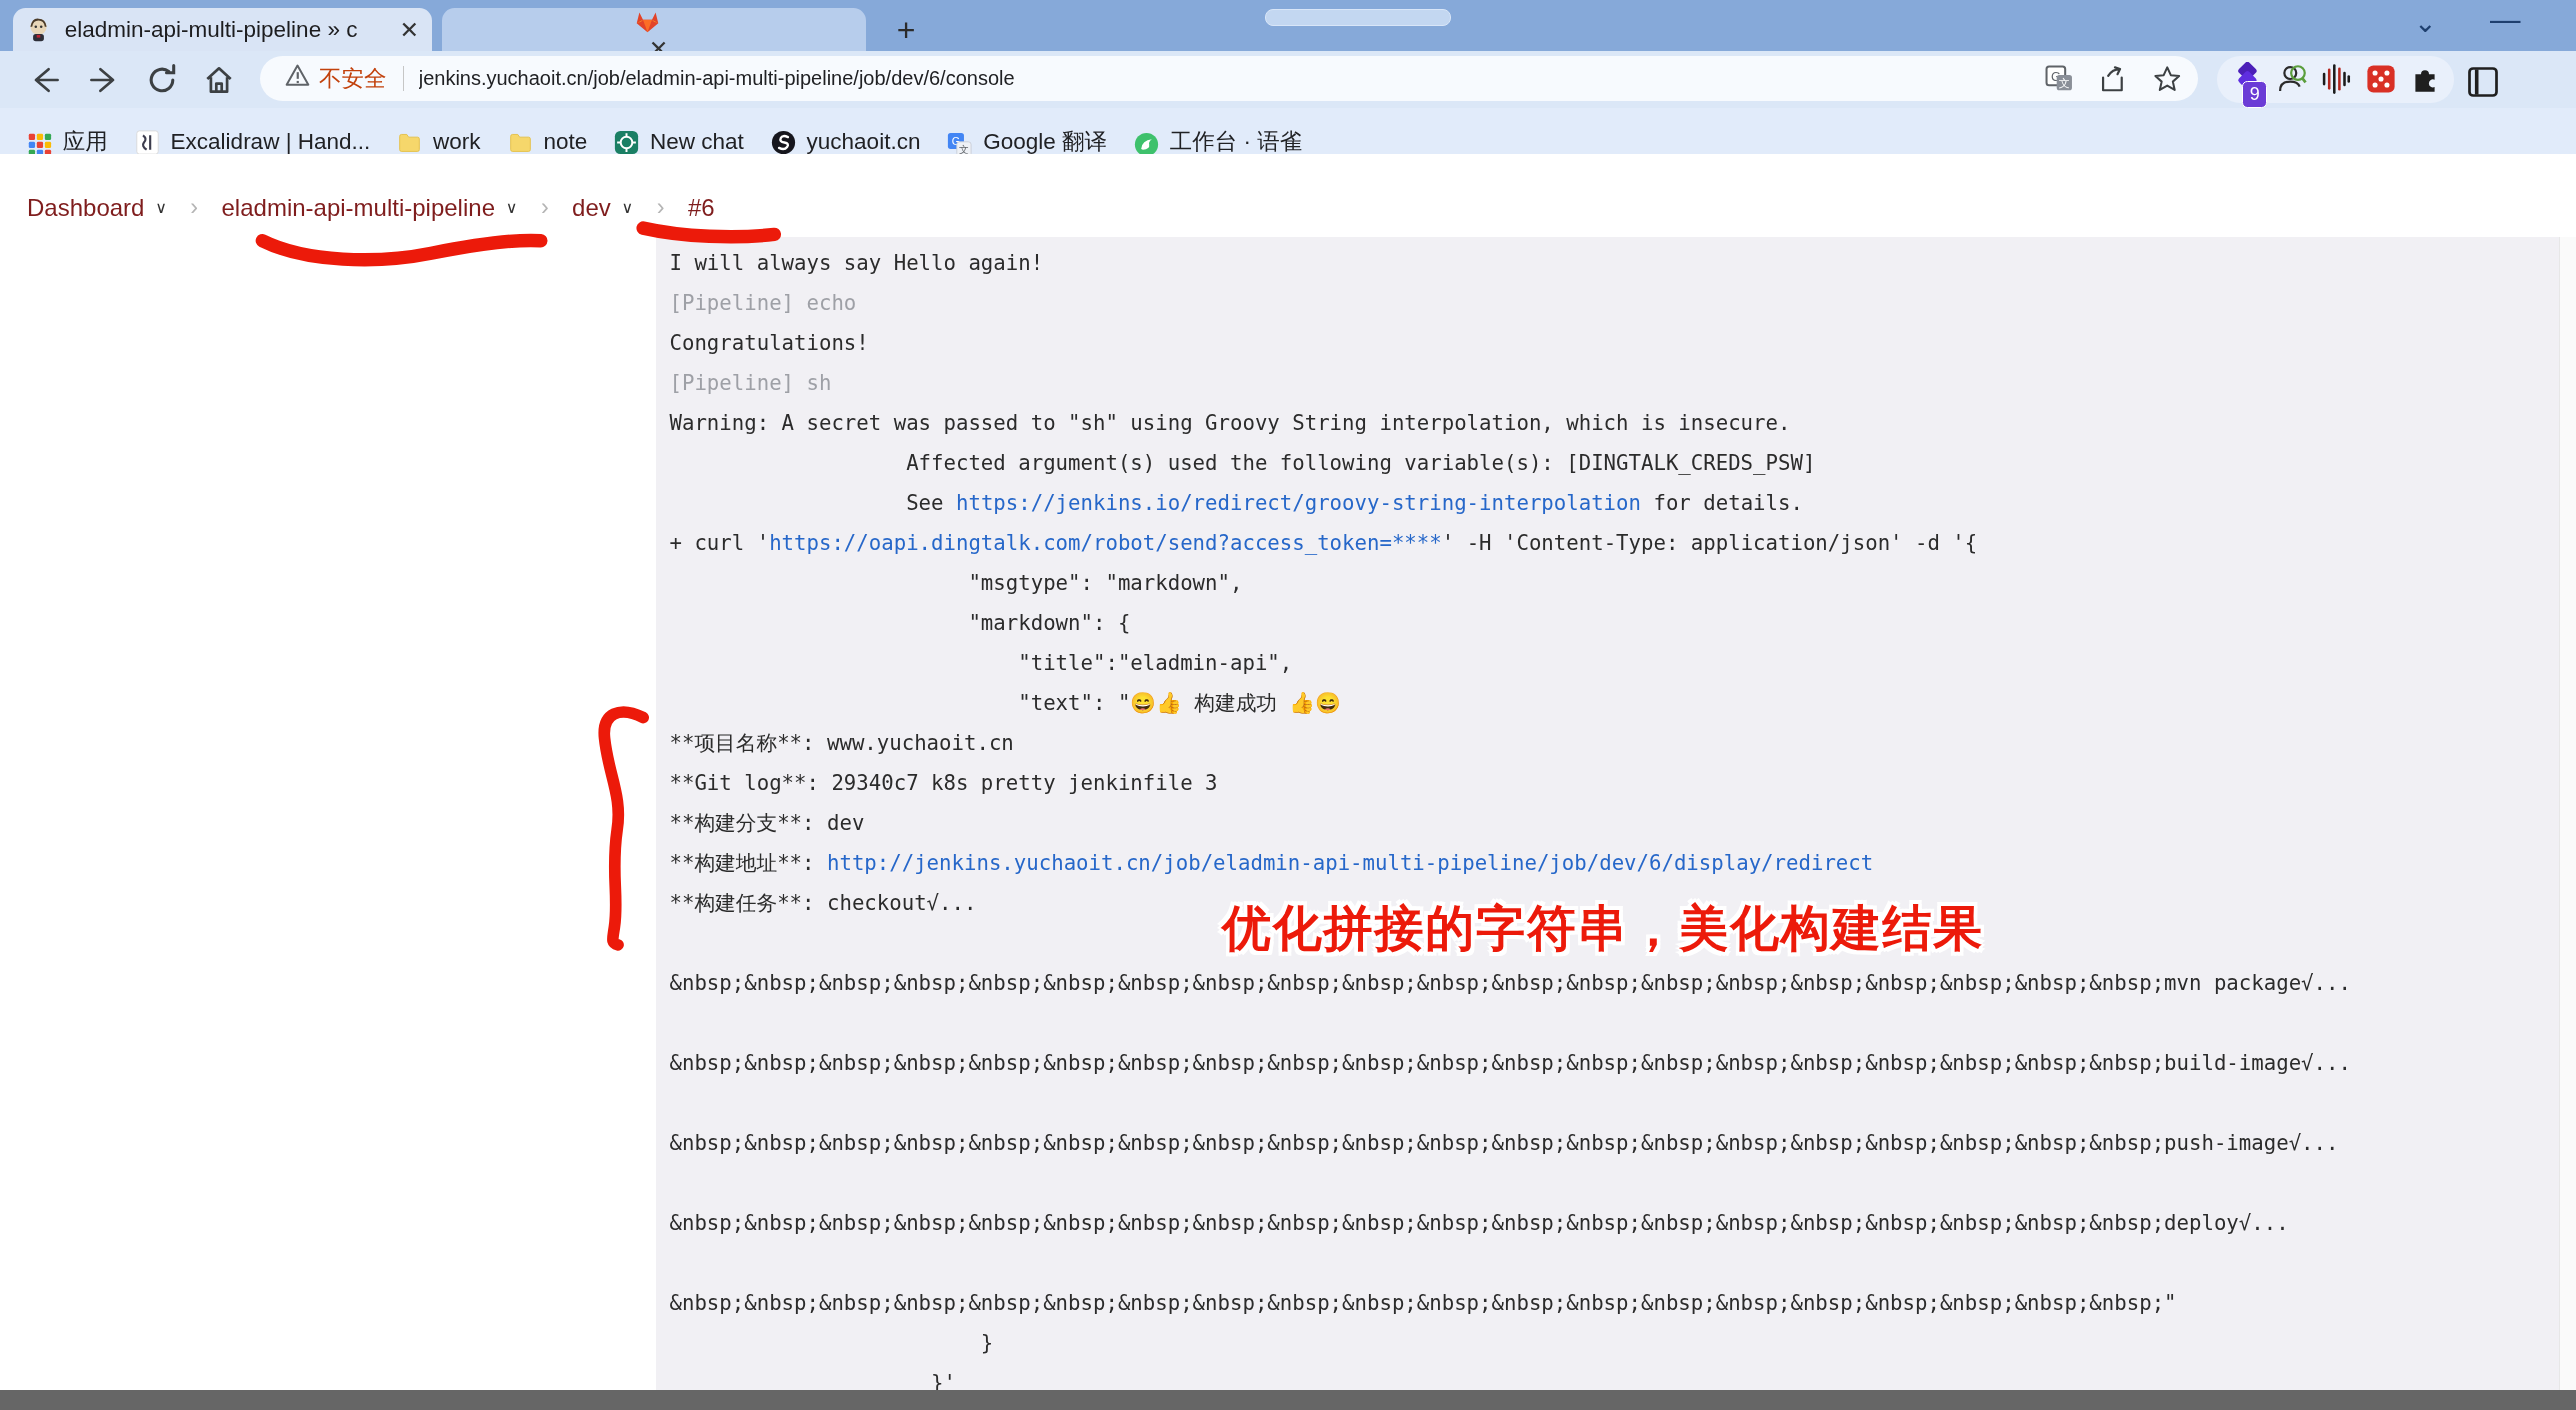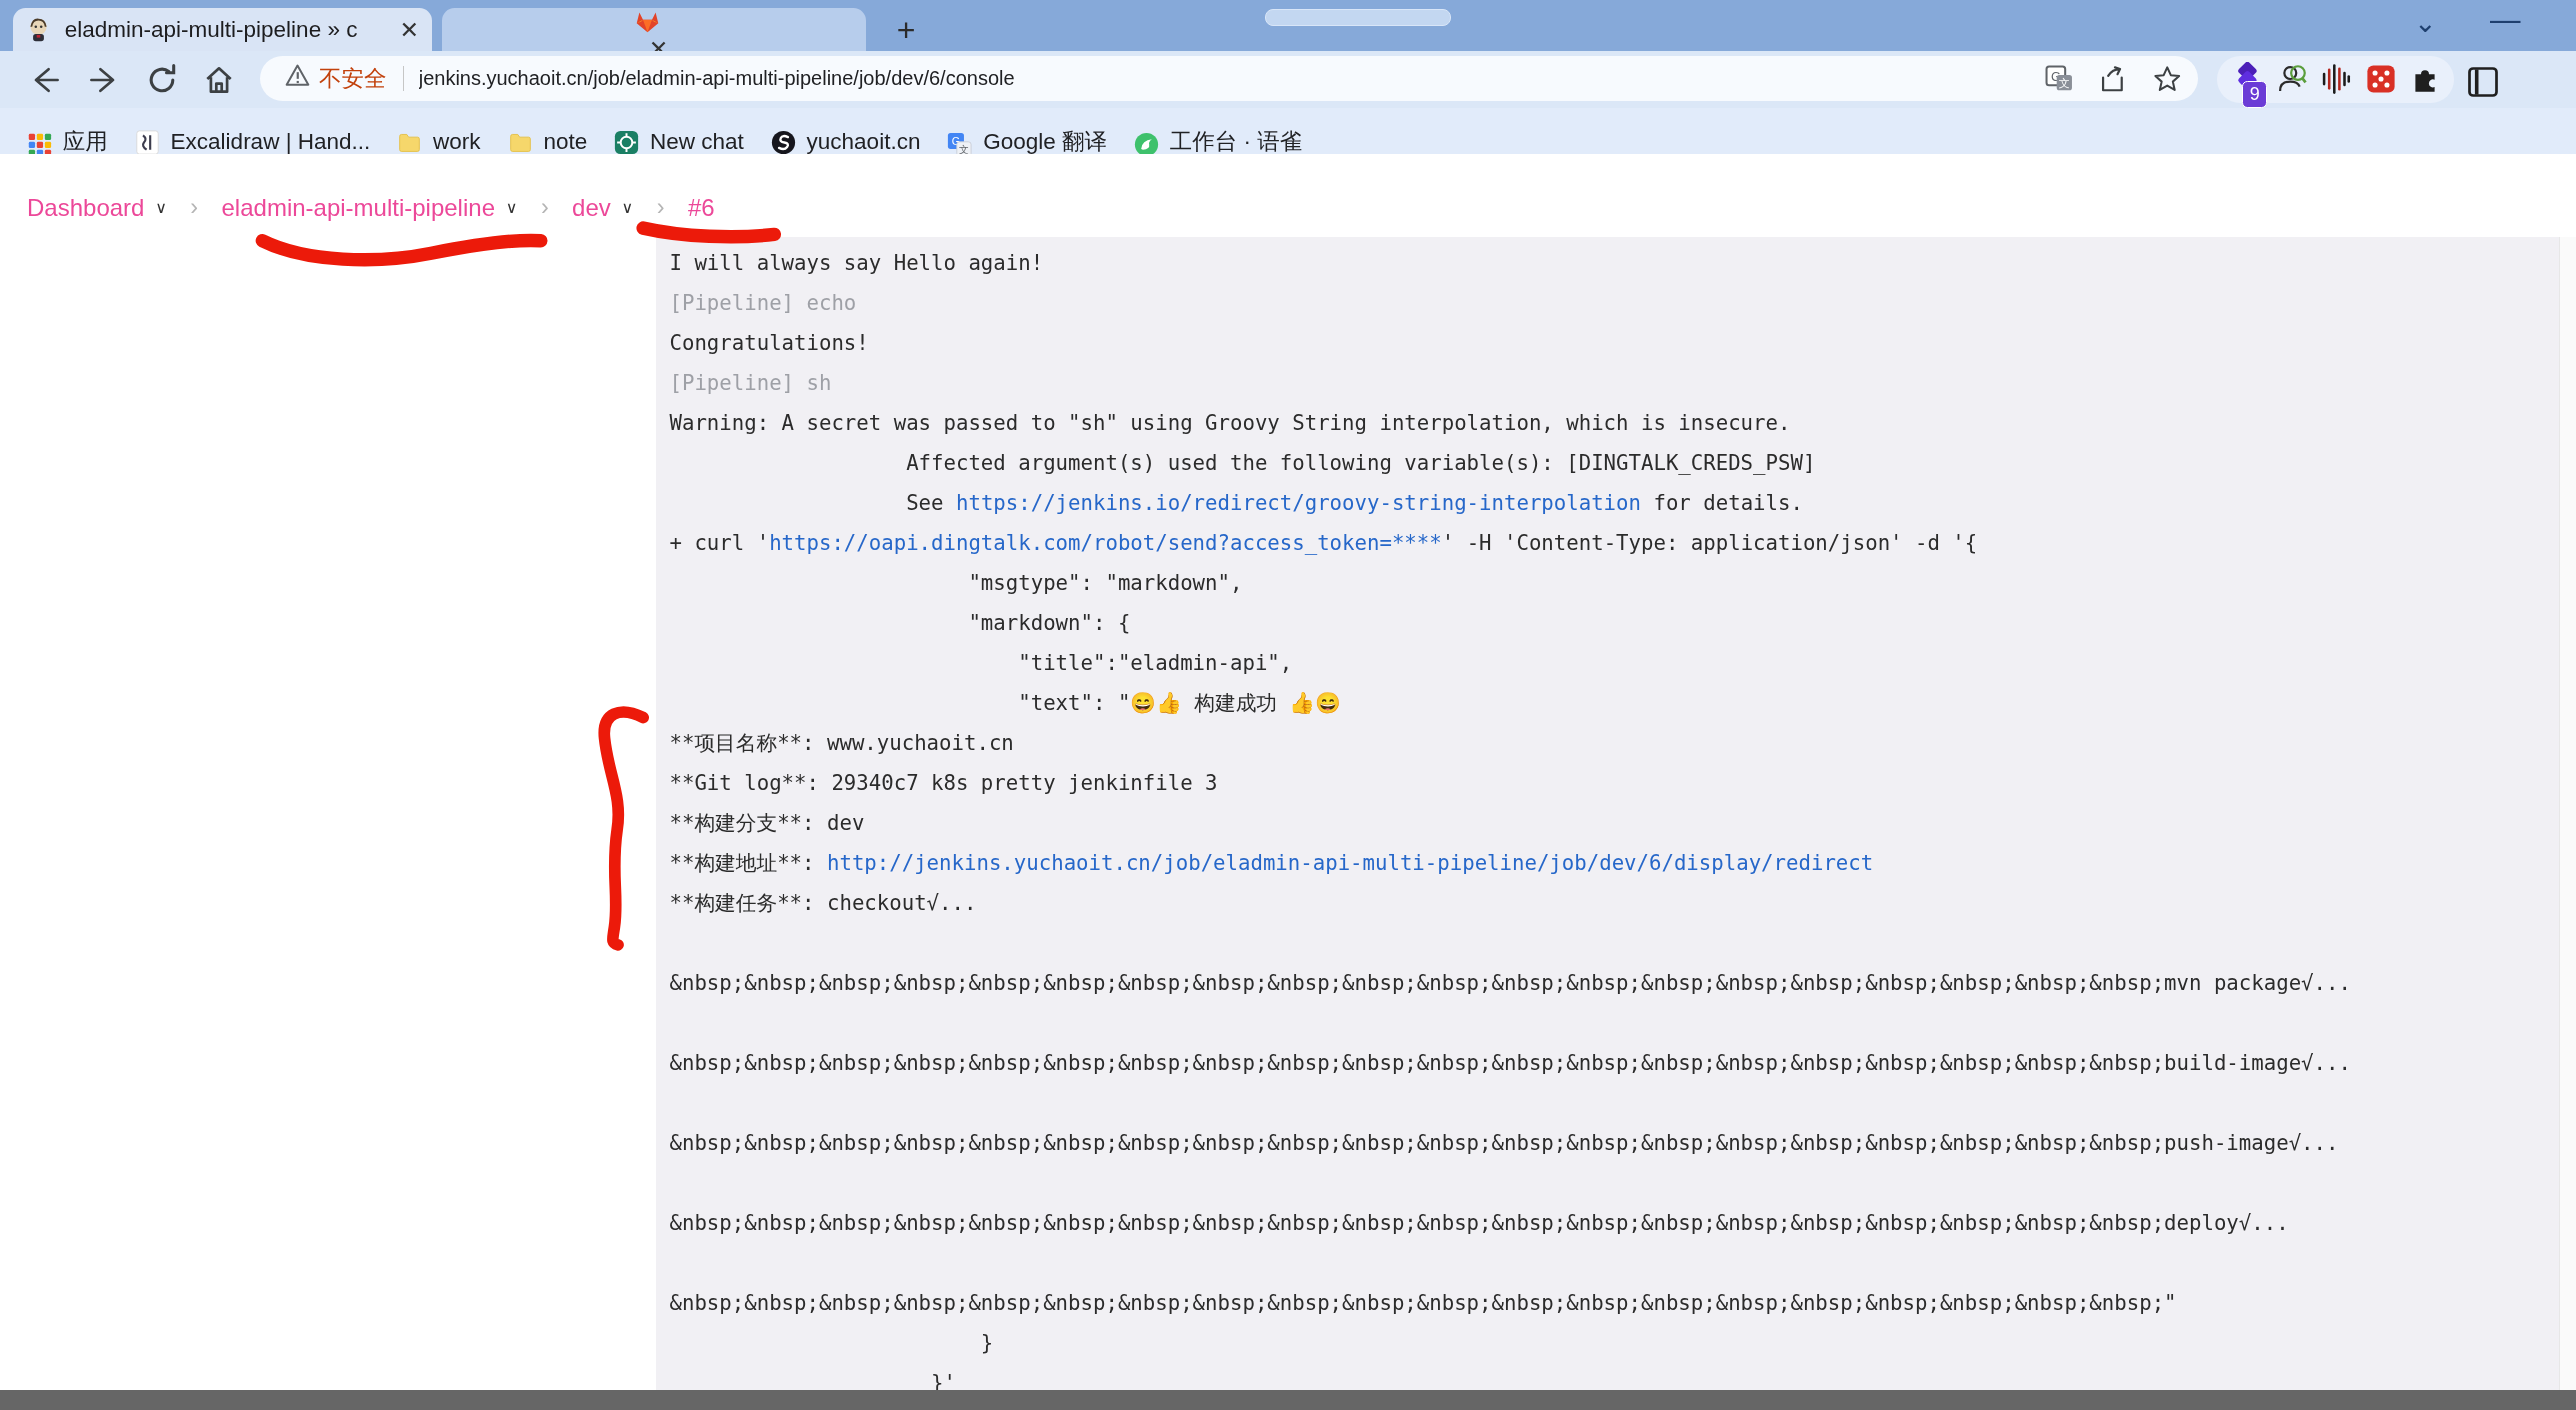--- a/index.html
+++ b/index.html
@@ -44,21 +44,21 @@
              display:flex;align-items:center;}
   .bm{display:flex;align-items:flex-end;margin-left:27px;margin-top:20px;}
   .bm .bmic{width:25px;height:25px;margin-right:10.8px;flex:0 0 auto;}
   .bm .bmlabel{font-size:22.5px;color:#202124;white-space:nowrap;}
 
   
   .page{position:absolute;left:0;top:154px;width:100%;height:1256px;background:#fff;}
   .crumbbar{position:absolute;left:0;top:25px;width:100%;height:57px;background:#fff;
             display:flex;align-items:center;}
   .crumb{display:flex;align-items:center;}
-  .crumb .clabel{font-size:24px;color:#ec4899;}
+  .crumb .clabel{font-size:24px;color:#7f1d1d;}
   .crumb .caret{font-size:16px;color:#333;margin-left:10.8px;}
   .crumb .sep{font-size:23.4px;color:#b5b5b5;margin:0 23.4px;}
   .crumb:first-child{margin-left:27px;}
 
   .console-area{position:absolute;left:656px;top:83px;width:1920px;height:1173px;background:#f1f0f4;}
   .console-pre{position:absolute;left:13.5px;top:6.3px;white-space:pre;margin:0;
                font-family:"DejaVu Sans Mono",monospace;font-size:20.7px;line-height:40px;color:#2b2b2b;}
   .console-pre .dim{color:#9ea0a6;}
   .console-pre .link{color:#2667c9;}
   .rightscroll{position:absolute;right:0;top:83px;width:16px;height:1173px;background:#fafafa;border-left:0.9px solid #e7e7e7;}
@@ -305,16 +305,17 @@
       <pre class="console-pre" id="consolepre"><div><span>I will always say Hello again!</span></div><div><span class="dim">[Pipeline] echo</span></div><div><span>Congratulations!</span></div><div><span class="dim">[Pipeline] sh</span></div><div><span>Warning: A secret was passed to "sh" using Groovy String interpolation, which is insecure.</span></div><div><span>                   Affected argument(s) used the following variable(s): [DINGTALK_CREDS_PSW]</span></div><div><span>                   See </span><span class="link">https://jenkins.io/redirect/groovy-string-interpolation</span><span> for details.</span></div><div><span>+ curl '</span><span class="link">https://oapi.dingtalk.com/robot/send?access_token=****</span><span>' -H 'Content-Type: application/json' -d '{</span></div><div><span>                        "msgtype": "markdown",</span></div><div><span>                        "markdown": {</span></div><div><span>                            "title":"eladmin-api",</span></div><div><span>                            "text": "😄👍 构建成功 👍😄</span></div><div><span>**项目名称**: www.yuchaoit.cn</span></div><div><span>**Git log**: 29340c7 k8s pretty jenkinfile 3</span></div><div><span>**构建分支**: dev</span></div><div><span>**构建地址**: </span><span class="link">http://jenkins.yuchaoit.cn/job/eladmin-api-multi-pipeline/job/dev/6/display/redirect</span></div><div><span>**构建任务**: checkout√...</span></div><div>&nbsp;</div><div><span>&amp;nbsp;&amp;nbsp;&amp;nbsp;&amp;nbsp;&amp;nbsp;&amp;nbsp;&amp;nbsp;&amp;nbsp;&amp;nbsp;&amp;nbsp;&amp;nbsp;&amp;nbsp;&amp;nbsp;&amp;nbsp;&amp;nbsp;&amp;nbsp;&amp;nbsp;&amp;nbsp;&amp;nbsp;&amp;nbsp;mvn package√...</span></div><div>&nbsp;</div><div><span>&amp;nbsp;&amp;nbsp;&amp;nbsp;&amp;nbsp;&amp;nbsp;&amp;nbsp;&amp;nbsp;&amp;nbsp;&amp;nbsp;&amp;nbsp;&amp;nbsp;&amp;nbsp;&amp;nbsp;&amp;nbsp;&amp;nbsp;&amp;nbsp;&amp;nbsp;&amp;nbsp;&amp;nbsp;&amp;nbsp;build-image√...</span></div><div>&nbsp;</div><div><span>&amp;nbsp;&amp;nbsp;&amp;nbsp;&amp;nbsp;&amp;nbsp;&amp;nbsp;&amp;nbsp;&amp;nbsp;&amp;nbsp;&amp;nbsp;&amp;nbsp;&amp;nbsp;&amp;nbsp;&amp;nbsp;&amp;nbsp;&amp;nbsp;&amp;nbsp;&amp;nbsp;&amp;nbsp;&amp;nbsp;push-image√...</span></div><div>&nbsp;</div><div><span>&amp;nbsp;&amp;nbsp;&amp;nbsp;&amp;nbsp;&amp;nbsp;&amp;nbsp;&amp;nbsp;&amp;nbsp;&amp;nbsp;&amp;nbsp;&amp;nbsp;&amp;nbsp;&amp;nbsp;&amp;nbsp;&amp;nbsp;&amp;nbsp;&amp;nbsp;&amp;nbsp;&amp;nbsp;&amp;nbsp;deploy√...</span></div><div>&nbsp;</div><div><span>&amp;nbsp;&amp;nbsp;&amp;nbsp;&amp;nbsp;&amp;nbsp;&amp;nbsp;&amp;nbsp;&amp;nbsp;&amp;nbsp;&amp;nbsp;&amp;nbsp;&amp;nbsp;&amp;nbsp;&amp;nbsp;&amp;nbsp;&amp;nbsp;&amp;nbsp;&amp;nbsp;&amp;nbsp;&amp;nbsp;"</span></div><div><span>                         }</span></div><div><span>                     }'</span></div><div><span>  % Total    % Received % Xferd  Average Speed   Time    Time     Time  Current</span></div></pre>
     </div>
     <div class="rightscroll"></div>
   </div>
 
   <svg class="annot-svg" viewBox="0 0 2868 1570" width="2576" height="1410">
     <path d="M292 268 C340 292 420 294 480 282 C530 272 570 266 602 268" fill="none" stroke="#ec1a0a" stroke-width="15" stroke-linecap="round"></path>
     <path d="M716 254 C760 264 820 266 862 261" fill="none" stroke="#ec1a0a" stroke-width="15" stroke-linecap="round"></path>
     <path d="M716 799 C690 786 670 794 673 822 C677 862 693 886 687 924 C680 972 689 998 684 1032 C682 1046 680 1050 688 1052" fill="none" stroke="#ec1a0a" stroke-width="13" stroke-linecap="round"></path>
   </svg>
+  <div class="red-note">优化拼接的字符串，美化构建结果</div>
 
   <div class="bottombar"></div>
 </div>
 
 
 </body></html>

